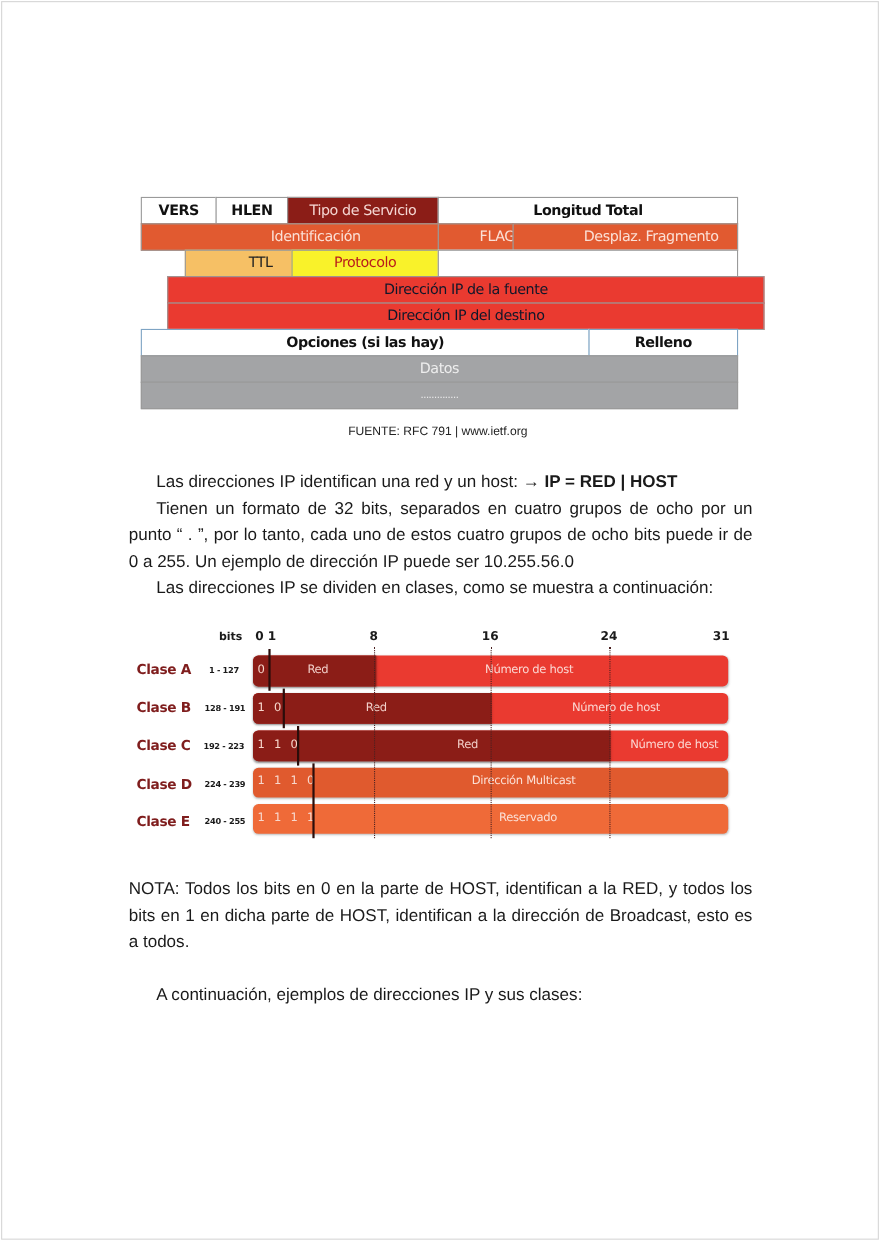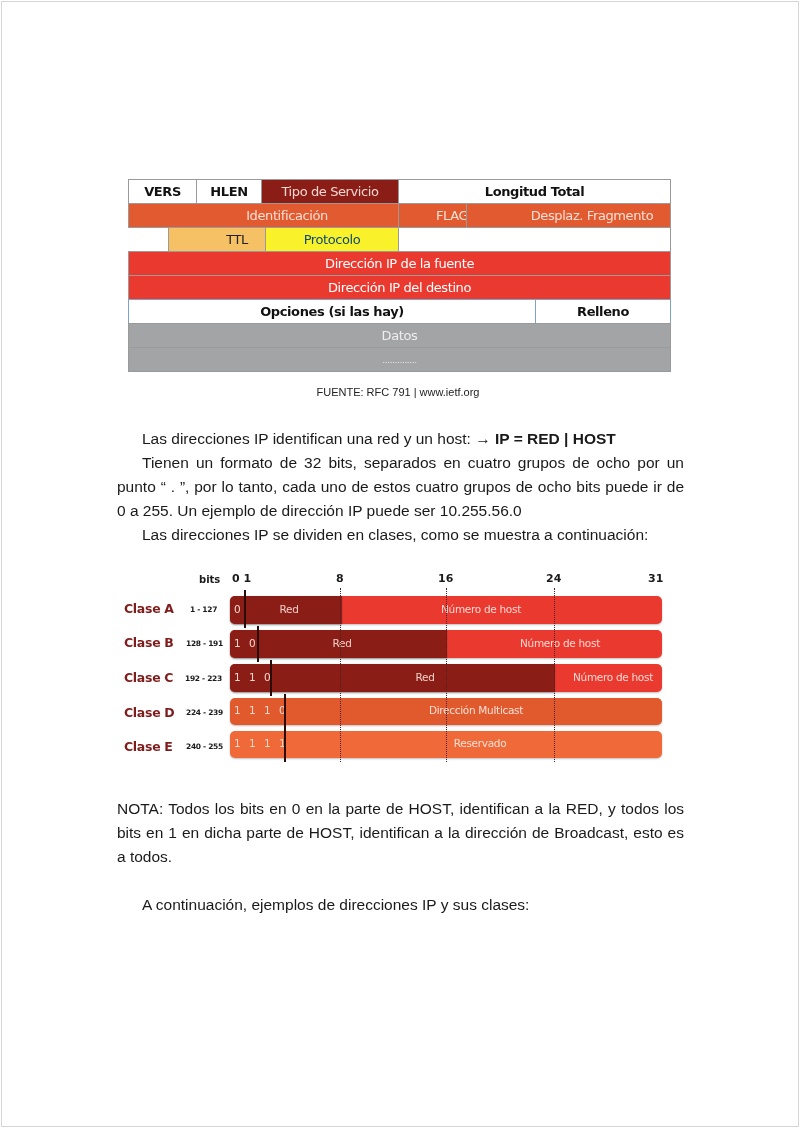--- a/index.html
+++ b/index.html
@@ -7,22 +7,22 @@
   .page { position: absolute; left: 1px; top: 1px; width: 796px; height: 1124px; border: 1px solid #d6d6d6; background: #fff; }
   .abs { position: absolute; box-sizing: border-box; }
 
   
   .hdr-cell { position: absolute; box-sizing: border-box; display: flex; align-items: center; justify-content: center;
     font-family: "DejaVu Sans", sans-serif; font-size: 13px; letter-spacing: -0.4px; border: 1.5px solid #9a9a9a; }
   .c-white { background: #ffffff; color: #111; font-weight: bold; }
   .c-dark { background: #8b1d17; color: #f4d6d2; }
   .c-orange { background: #e15a30; color: #fbe0d6; padding-left: 47px; }
   .c-ttl { background: #f6c065; color: #222; }
-  .c-yellow { background: #f9f22a; color: #0c4a6e; }
-  .c-red { background: #ea3a30; color: #ffffff; }
+  .c-yellow { background: #f9f22a; color: #b91c1c; }
+  .c-red { background: #ea3a30; color: #0f172a; margin-left: 24px; }
   .c-gray { background: #a3a4a6; color: #eeeeee; }
   .c-white-plain { background: #ffffff; }
 
   .caption { position: absolute; left: 0; width: 796px; top: 386px; text-align: center; font-size: 11px; color: #222; }
 
   .para { position: absolute; left: 117px; width: 567px; font-size: 15.5px; line-height: 24px; color: #1a1a1a; text-align: justify; }
   .para .indent { display: inline-block; width: 25px; }
   .para b { font-weight: bold; }
 
   

